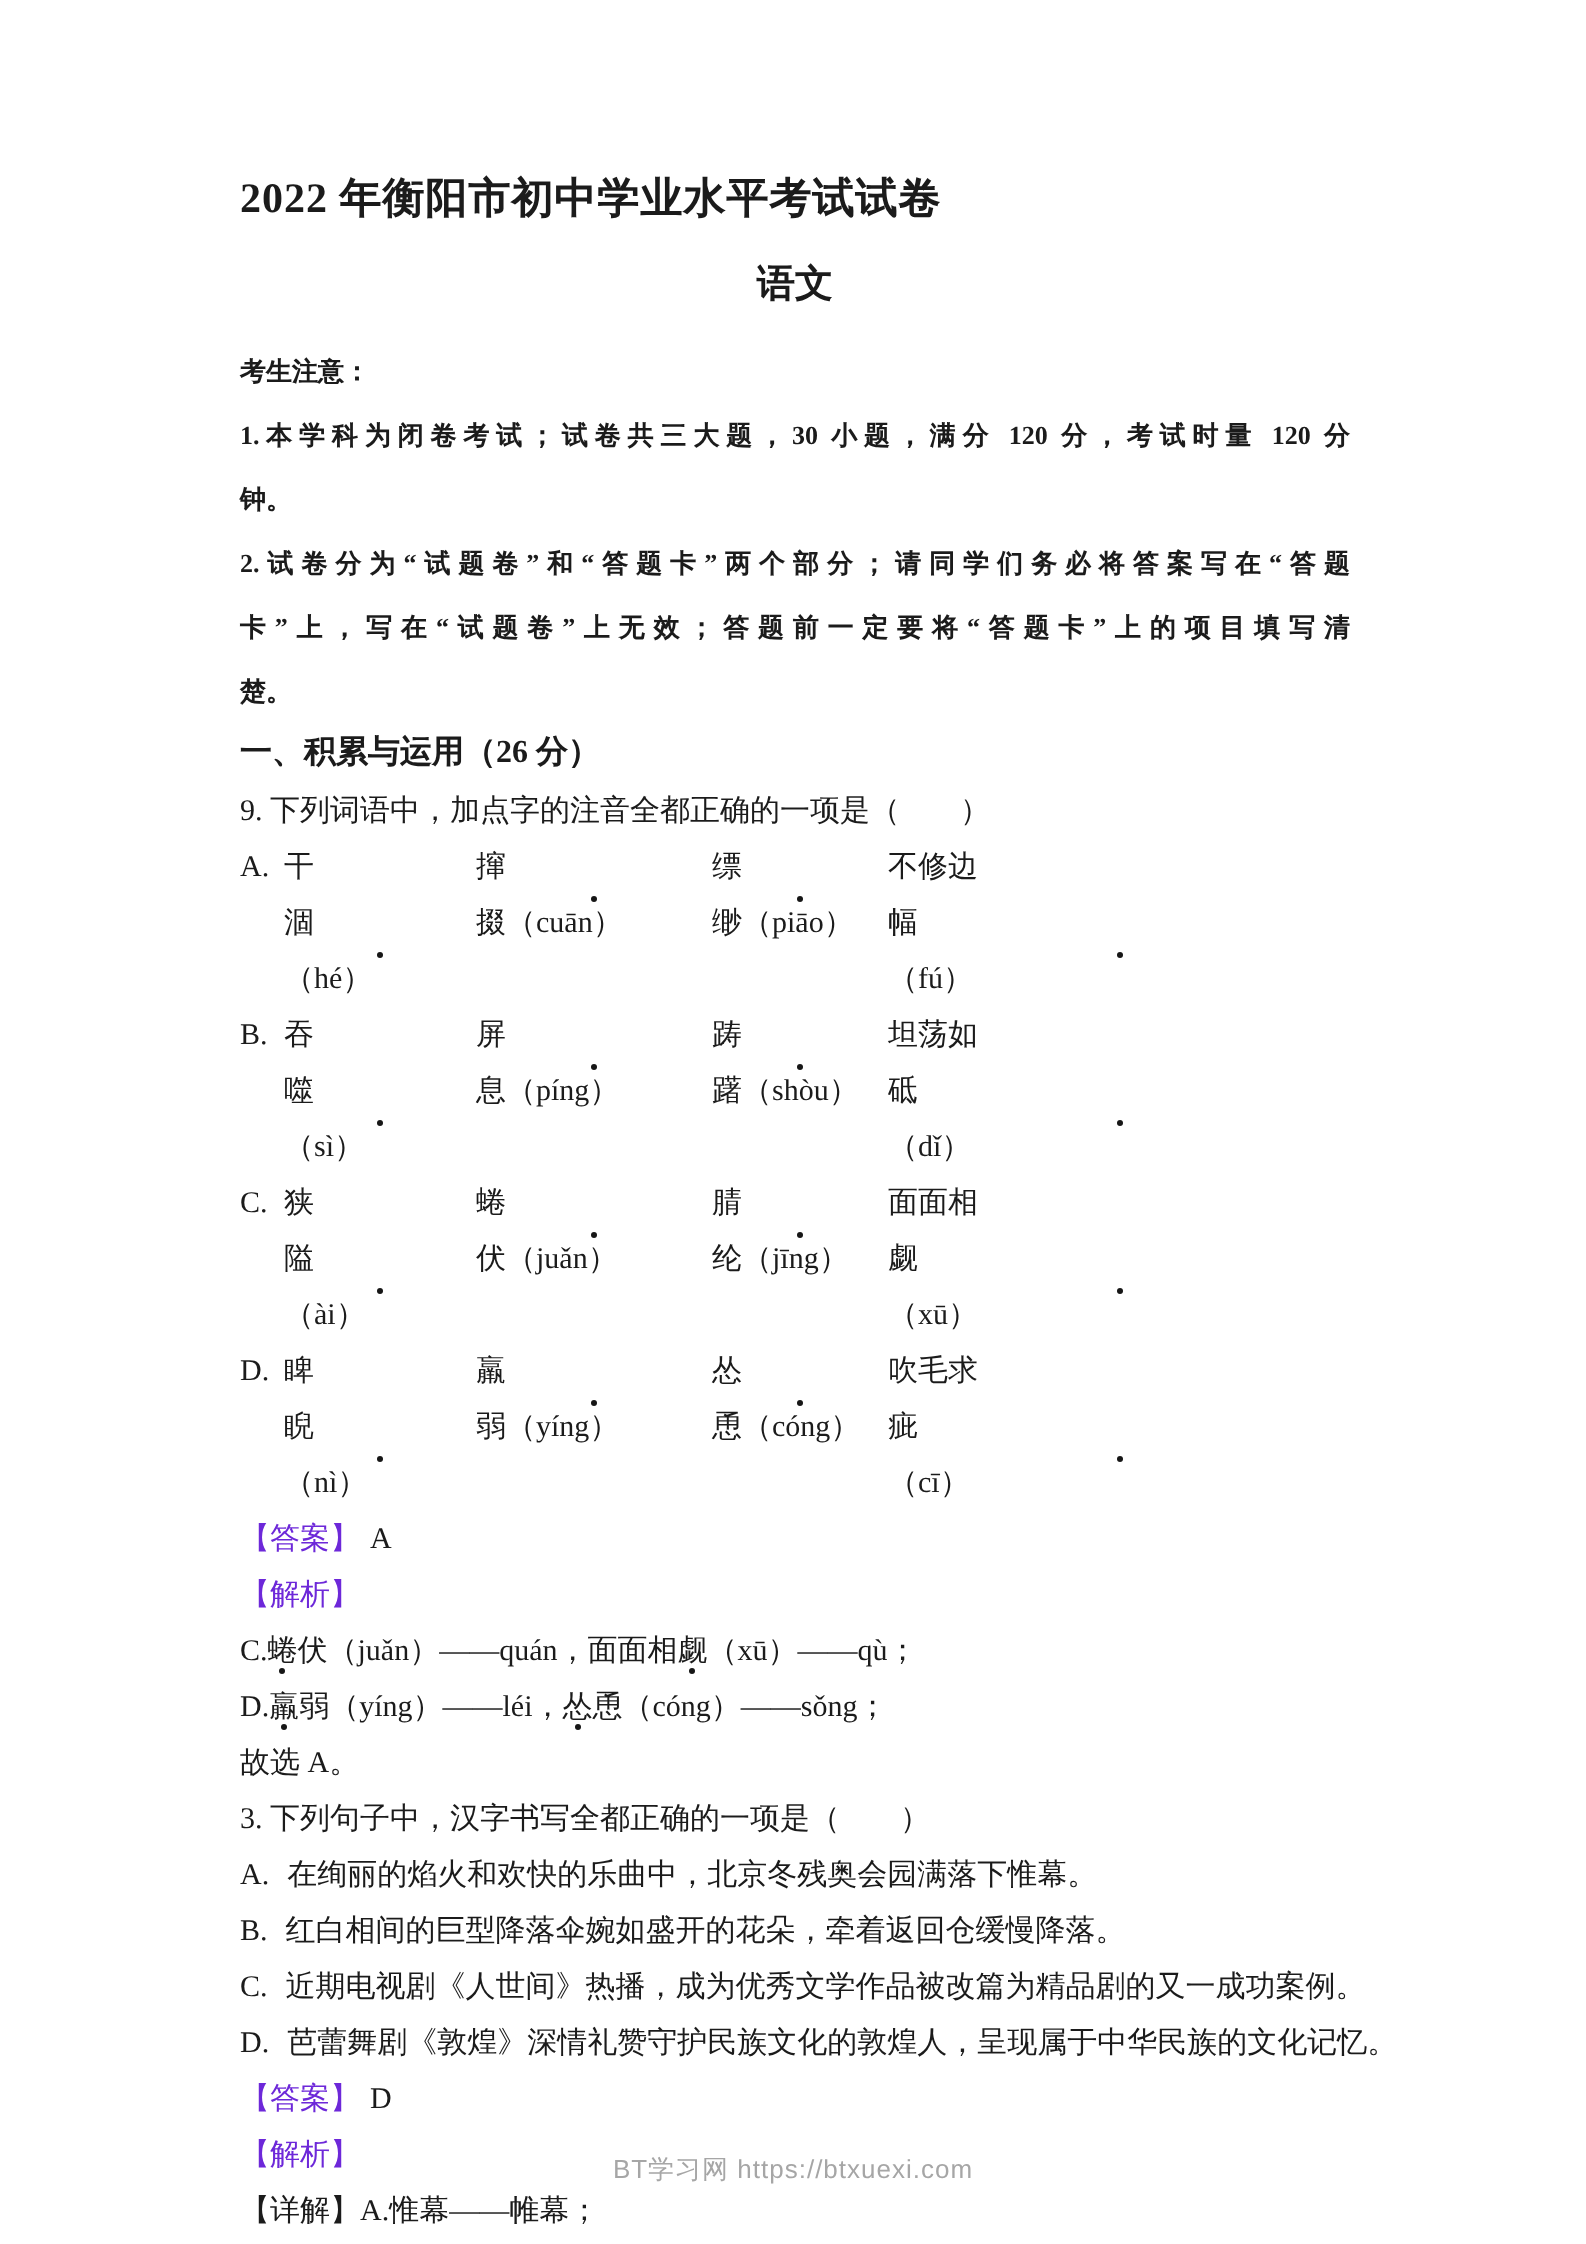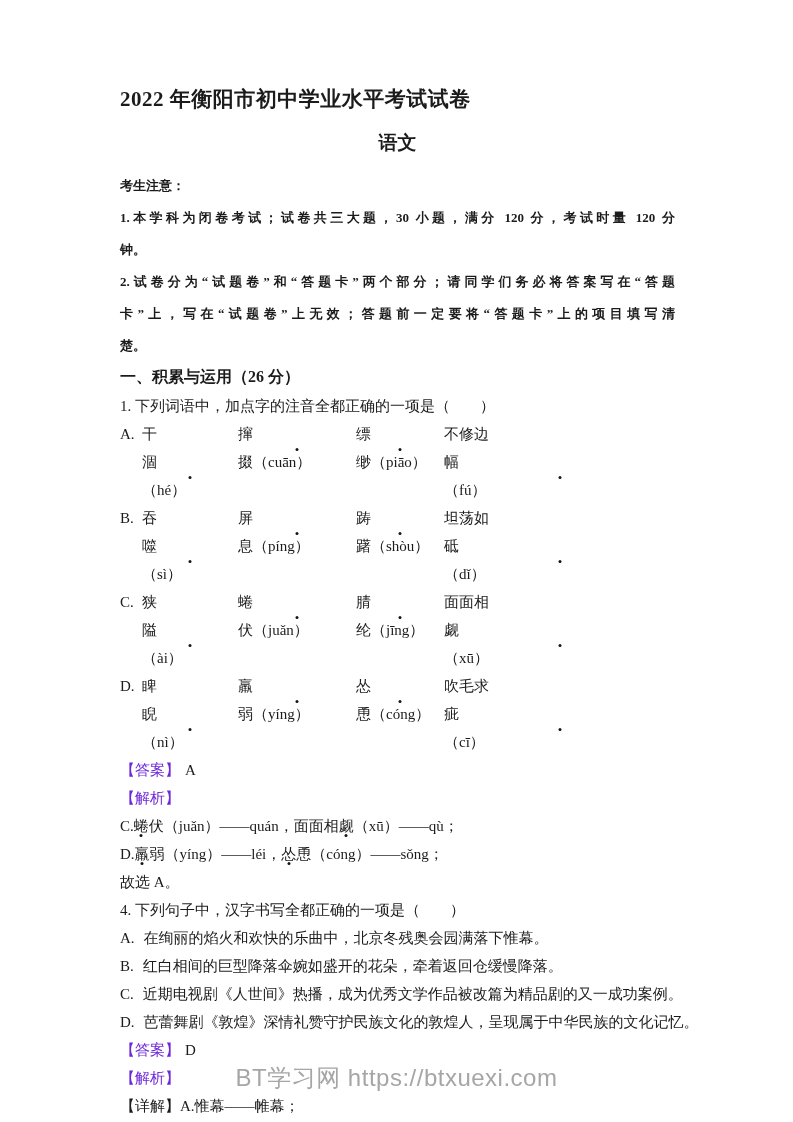--- a/index.html
+++ b/index.html
@@ -21,21 +21,21 @@
   .opt2-label{margin-right:9px;}
   .accent{color:#6d28d9;margin-right:5px;}
   .dot{position:relative;}
   .dot::after{
     content:"";position:absolute;left:50%;transform:translateX(-50%);
     bottom:-3px;width:3px;height:3px;border-radius:50%;background:#161616;
   }
   .footer{
     position:absolute;left:0;right:0;bottom:28px;text-align:center;
     font-family:"Liberation Sans","DejaVu Sans",sans-serif;
-    font-size:24px;color:#a6a6a6;letter-spacing:.5px;
+    font-size:13px;color:#a6a6a6;letter-spacing:.5px;
   }
 </style>
 </head>
 <body>
 
 <div class="sheet">
 
   <div class="title">2022 年衡阳市初中学业水平考试试卷</div>
   <div class="subject">语文</div>
 
@@ -43,21 +43,21 @@
     <div>考生注意：</div>
     <div class="jline">1.本学科为闭卷考试；试卷共三大题，30 小题，满分 120 分，考试时量 120 分</div>
     <div>钟。</div>
     <div class="jline">2.试卷分为“试题卷”和“答题卡”两个部分；请同学们务必将答案写在“答题</div>
     <div class="jline">卡”上，写在“试题卷”上无效；答题前一定要将“答题卡”上的项目填写清</div>
     <div>楚。</div>
   </div>
 
   <p class="section-heading">一、积累与运用（26 分）</p>
 
-  <p class="line nowrap">1. 下列词语中，加点字的注音全都正确的一项是（　　）</p>
+  <p class="line nowrap">9. 下列词语中，加点字的注音全都正确的一项是（　　）</p>
 
   <div class="opt-row">
     <span>A.</span>
     <span>干<span class="dot">涸</span>（hé）</span>
     <span><span class="dot">撺</span>掇（cuān）</span>
     <span><span class="dot">缥</span>缈（piāo）</span>
     <span>不修边<span class="dot">幅</span>（fú）</span>
   </div>
   <div class="opt-row">
     <span>B.</span>
@@ -81,21 +81,21 @@
     <span>吹毛求<span class="dot">疵</span>（cī）</span>
   </div>
 
   <p class="line"><span class="accent">【答案】</span><span>A</span></p>
   <p class="line"><span class="accent">【解析】</span></p>
 
   <p class="line nowrap">C.<span class="dot">蜷</span>伏（juǎn）——quán，面面相<span class="dot">觑</span>（xū）——qù；</p>
   <p class="line nowrap">D.<span class="dot">羸</span>弱（yíng）——léi，<span class="dot">怂</span>恿（cóng）——sǒng；</p>
   <p class="line">故选 A。</p>
 
-  <p class="line nowrap">4. 下列句子中，汉字书写全都正确的一项是（　　）</p>
+  <p class="line nowrap">3. 下列句子中，汉字书写全都正确的一项是（　　）</p>
 
   <p class="line nowrap"><span class="opt2-label">A.</span><span>在绚丽的焰火和欢快的乐曲中，北京冬残奥会园满落下惟幕。</span></p>
   <p class="line nowrap"><span class="opt2-label">B.</span><span>红白相间的巨型降落伞婉如盛开的花朵，牵着返回仓缓慢降落。</span></p>
   <p class="line nowrap"><span class="opt2-label">C.</span><span>近期电视剧《人世间》热播，成为优秀文学作品被改篇为精品剧的又一成功案例。</span></p>
   <p class="line nowrap"><span class="opt2-label">D.</span><span>芭蕾舞剧《敦煌》深情礼赞守护民族文化的敦煌人，呈现属于中华民族的文化记忆。</span></p>
 
   <p class="line"><span class="accent">【答案】</span><span>D</span></p>
   <p class="line"><span class="accent">【解析】</span></p>
 
   <p class="line nowrap">【详解】A.惟幕——帷幕；</p>

